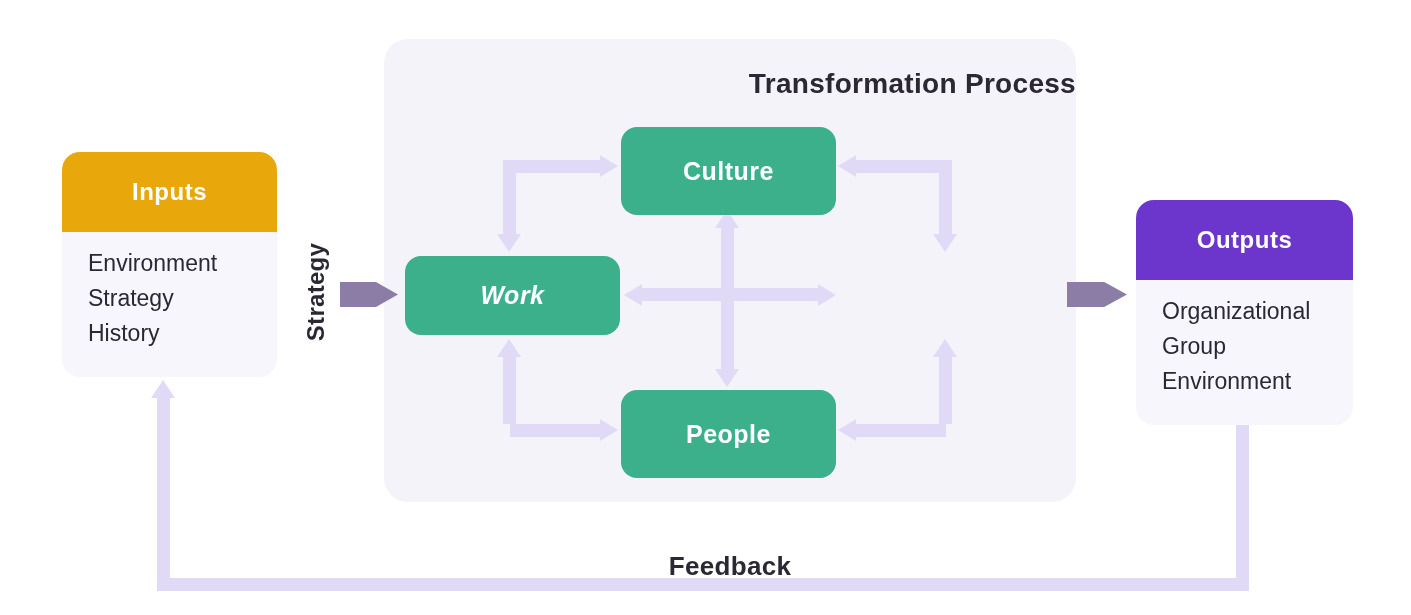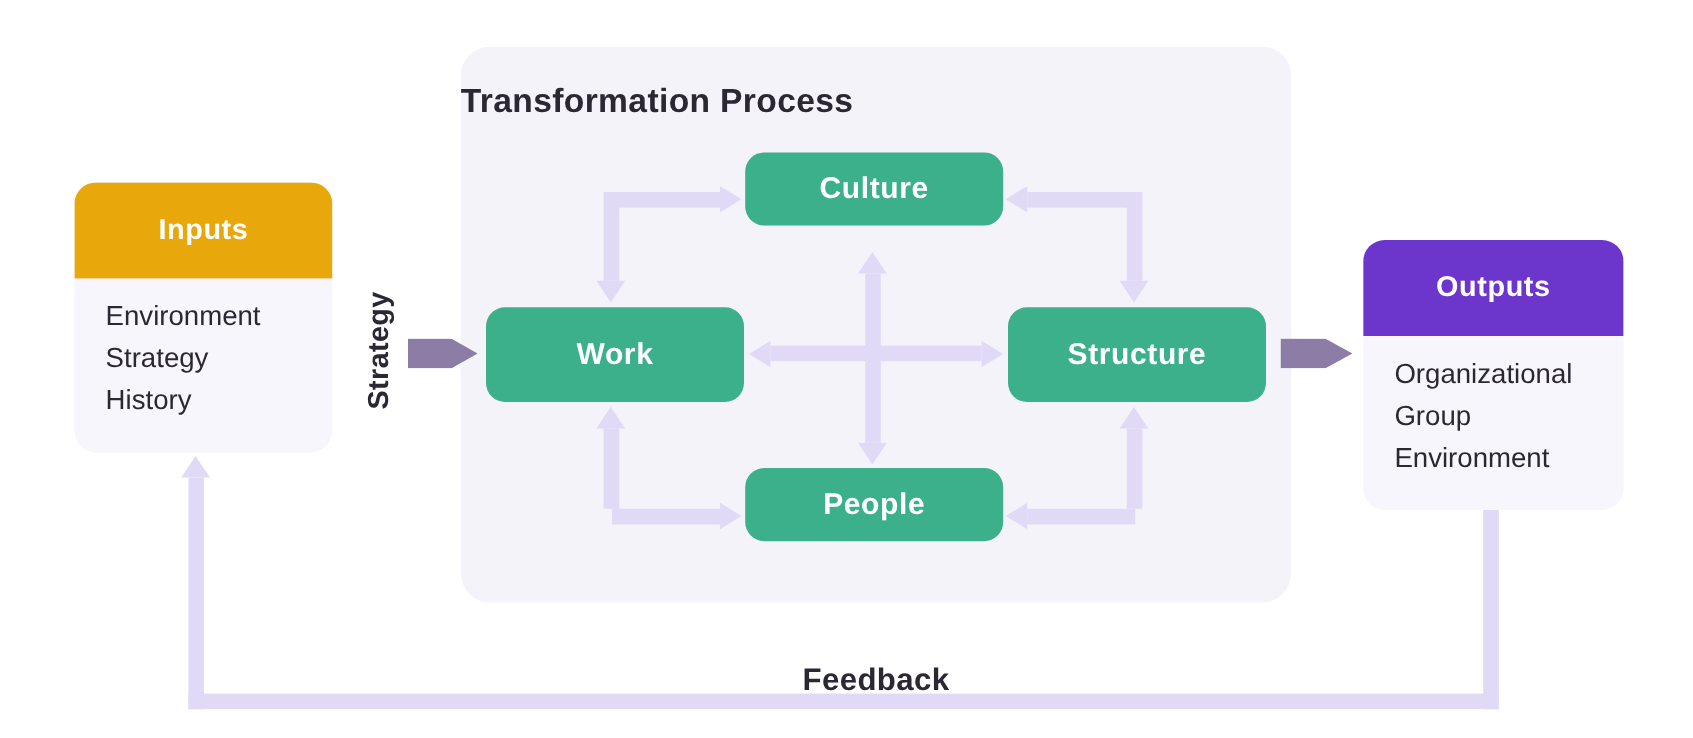--- a/index.html
+++ b/index.html
@@ -13,31 +13,31 @@
     --ink:#2B2733;
   }
   html,body{margin:0;padding:0;background:#ffffff;}
   .canvas{
     position:relative;width:1411px;height:615px;background:#ffffff;
     font-family:"Liberation Sans", sans-serif;color:var(--ink);overflow:hidden;
   }
   
   .panel{position:absolute;left:384px;top:39px;width:692px;height:463px;
     border-radius:24px;background:var(--panel-fill);}
-  .panel-title{position:absolute;left:384px;top:68px;width:692px;text-align:left;
+  .panel-title{position:absolute;left:384px;top:68px;width:692px;text-align:right;
     font-size:28px;font-weight:bold;color:var(--ink);letter-spacing:.3px;}
   
   .line{position:absolute;background:var(--connector);}
   .tri{position:absolute;width:0;height:0;}
   .tri.up{border-left:12px solid transparent;border-right:12px solid transparent;border-bottom:18px solid var(--connector);}
   .tri.down{border-left:12px solid transparent;border-right:12px solid transparent;border-top:18px solid var(--connector);}
   .tri.left{border-top:11px solid transparent;border-bottom:11px solid transparent;border-right:18px solid var(--connector);}
   .tri.right{border-top:11px solid transparent;border-bottom:11px solid transparent;border-left:18px solid var(--connector);}
   
-  .node{position:absolute;width:215px;height:61px;border-radius:16px;background:var(--node-fill);
+  .node{position:absolute;width:215px;height:88px;border-radius:16px;background:var(--node-fill);
     color:#fff;font-size:25px;font-weight:bold;display:flex;align-items:center;justify-content:center;
     letter-spacing:.5px;}
   
   .card{position:absolute;top:152px;width:215px;height:225px;border-radius:18px;
     background:var(--card-body);overflow:hidden;}
   .card-header{height:80px;display:flex;align-items:center;justify-content:center;
     color:#fff;font-size:24px;font-weight:bold;letter-spacing:.5px;}
   .card.inputs{left:62px;}
   .card.inputs .card-header{background:var(--inputs-header);}
   .card.outputs{left:1136px;width:217px;margin-top:48px;}
@@ -104,22 +104,21 @@
   <div>
     <div class="tri up" style="left:151px;top:380px;"></div>
     <div class="line" style="left:157px;top:398px;width:13px;height:193px;"></div>
     <div class="line" style="left:157px;top:578px;width:1092px;height:13px;"></div>
     <div class="line" style="left:1236px;top:398px;width:13px;height:193px;"></div>
     <div class="tri up" style="left:1230px;top:380px;"></div>
   </div>
   <div class="feedback-label">Feedback</div>
 
   <div class="node" style="left:621px;top:127px;">Culture</div>
-  <div class="node" style="left:405px;top:256px;height:79px;">Work</div>
-  <div class="node" style="left:840px;top:256px;height:79px;">Structure</div>
+  <div class="node" style="left:405px;top:256px;height:79px;font-style:italic;">Work</div>
   <div class="node" style="left:621px;top:390px;">People</div>
 
   <div class="card inputs">
     <div class="card-header">Inputs</div>
     <div class="card-body">
       <div>Environment</div>
       <div>Strategy</div>
       <div>History</div>
     </div>
   </div>

